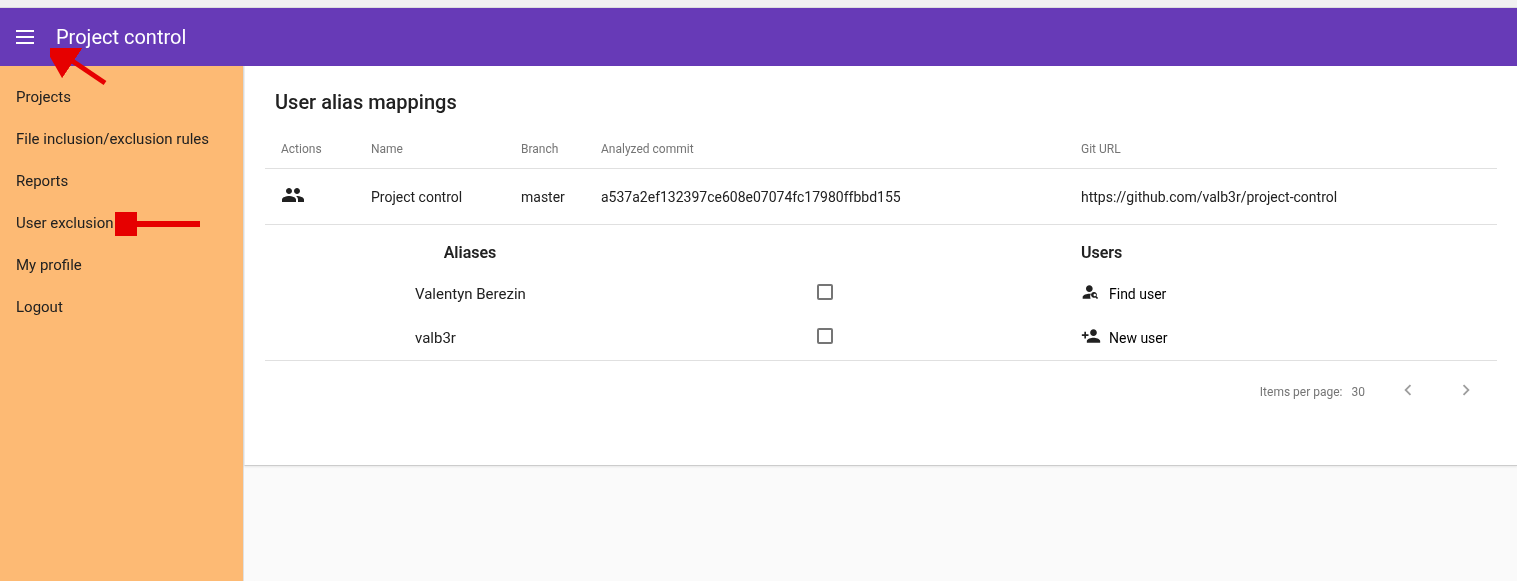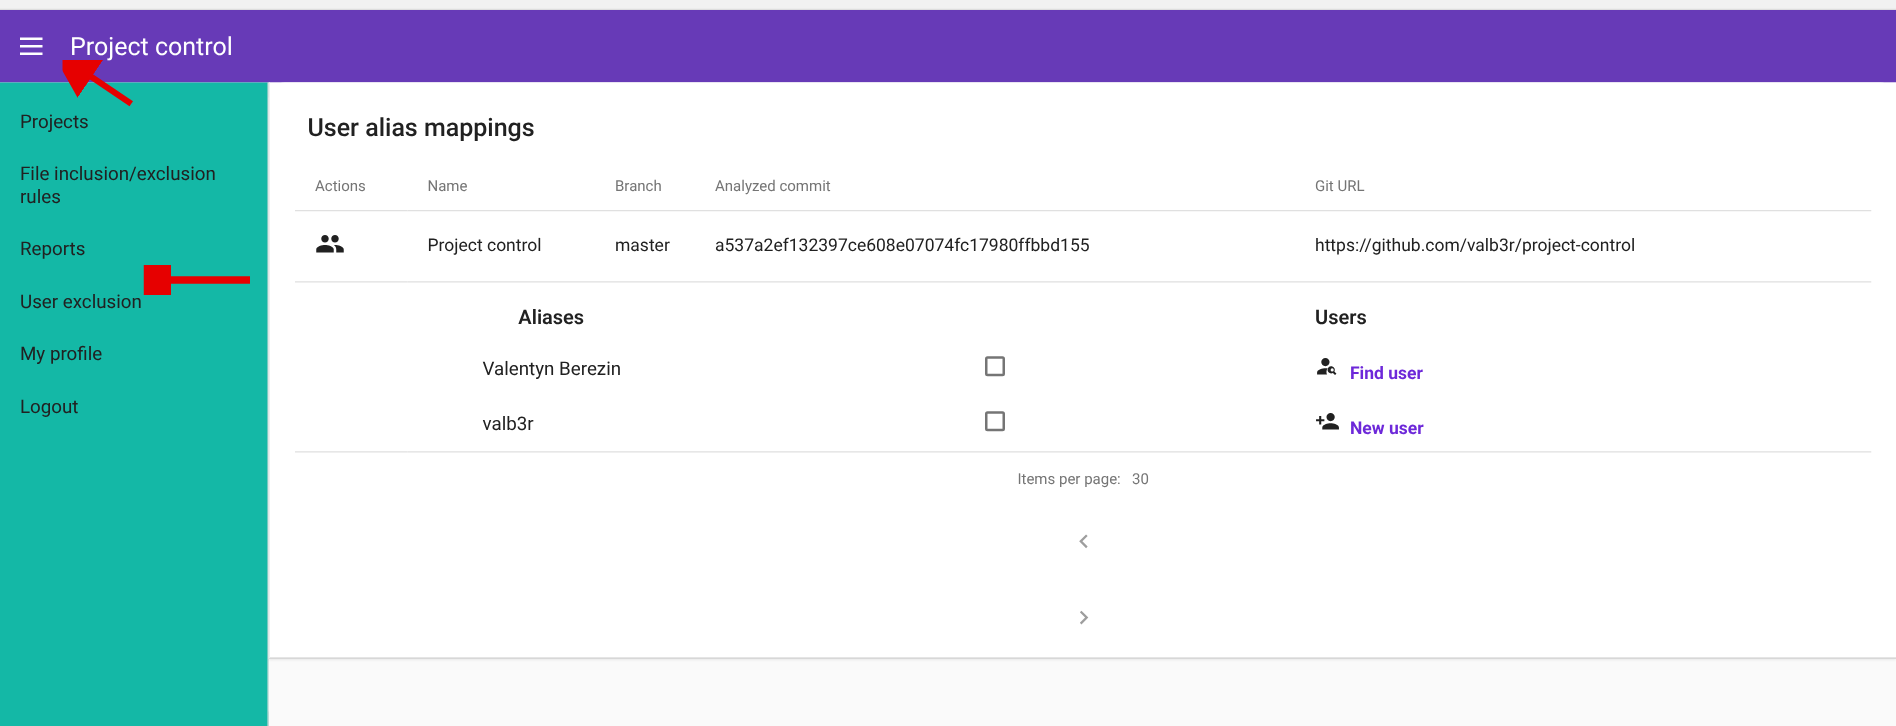--- a/index.html
+++ b/index.html
@@ -44,22 +44,22 @@
   }
   .header-title {
     font-size: 20px;
     font-weight: 400;
   }
   .body {
     flex: 1;
     display: flex;
   }
   .sidebar {
-    width: 215px;
-    background: #14b8a6;
+    width: 244px;
+    background: #fdba74;
     border-right: 1px solid #e0e0e0;
     padding-top: 10px;
     flex-shrink: 0;
   }
   .sidebar-item {
     padding: 12px 16px;
     font-size: 15px;
     color: #212121;
     cursor: pointer;
   }
@@ -119,41 +119,40 @@
   }
   .checkbox {
     width: 16px; height: 16px;
     border: 2px solid #757575;
     border-radius: 2px;
     display: inline-block;
     cursor: pointer;
   }
   .user-action {
     display: inline-flex;
-    align-items: flex-end;
+    align-items: center;
     gap: 8px;
     font-size: 14px;
-    font-weight: 700;
-    color: #6d28d9;
+    font-weight: 400;
+    color: #000000;
     cursor: pointer;
   }
   .user-action svg { width: 20px; height: 20px; fill: #212121; }
   .footer-row td {
     border-bottom: none;
     border-top: 1px solid #e0e0e0;
     padding: 14px 16px;
   }
   .paginator {
     display: flex;
     justify-content: flex-end;
     align-items: center;
     gap: 28px;
     color: #757575;
     font-size: 12px;
-    flex-direction: column;
   }
   .paginator .chev {
     cursor: pointer;
     padding: 4px;
   }
   .paginator .chev svg { width: 22px; height: 22px; fill: #9e9e9e; }
 
   
   .arrow {
     position: absolute;

